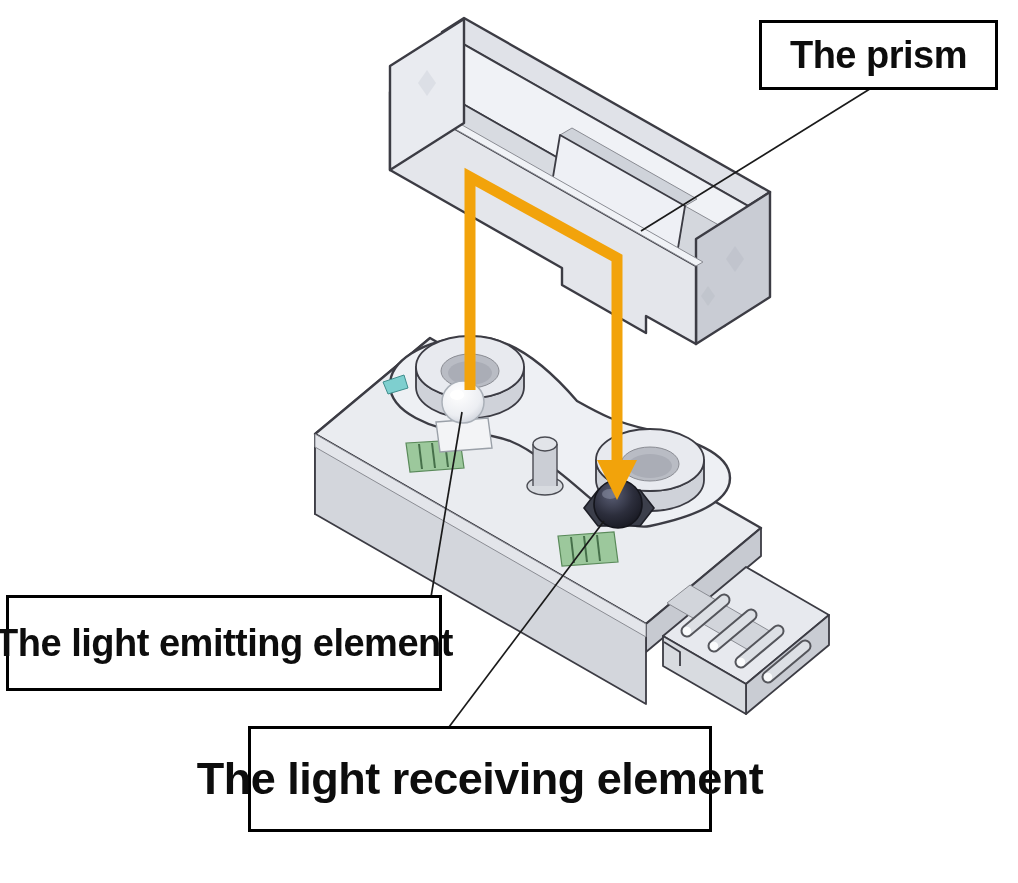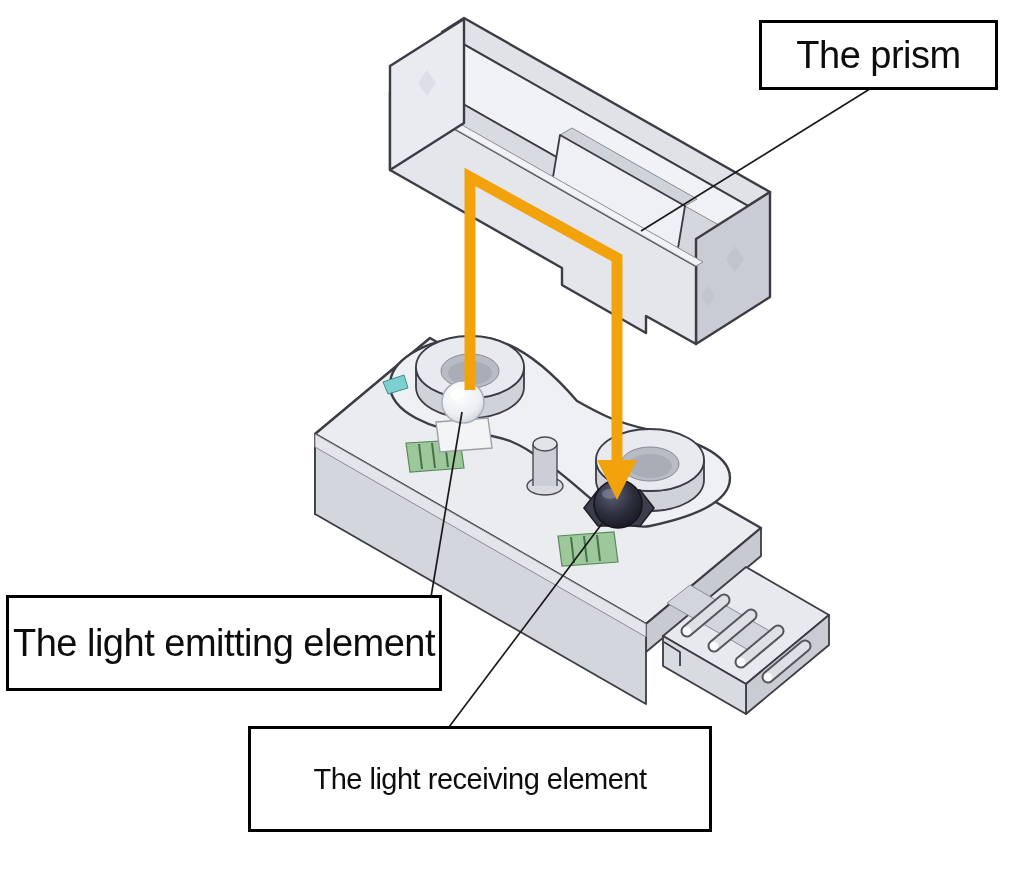--- a/index.html
+++ b/index.html
@@ -16,25 +16,25 @@
   svg{position:absolute;left:0;top:0;}
   .edge{stroke:var(--part-edge);stroke-width:1.8;stroke-linejoin:round;}
   .edge2{stroke:var(--part-edge);stroke-width:2.4;stroke-linejoin:round;}
   .thin{stroke:#8a8c93;stroke-width:1;stroke-linejoin:round;}
   .lp-stroke{stroke:var(--light-path);}
   .lp-fill{fill:var(--light-path);}
   .leader{stroke:#1a1a1a;stroke-width:1.7;}
   .label-box{
     position:absolute;background:#fff;border:3px solid var(--label-border);
     display:flex;align-items:center;justify-content:center;
-    font-weight:normal;color:#0d0d0d;letter-spacing:-0.5px;white-space:nowrap;
+    font-weight:bold;color:#0d0d0d;letter-spacing:-0.5px;white-space:nowrap;
   }
   #label-prism{left:759px;top:20px;width:233px;height:64px;font-size:38px;}
   #label-emitter{left:6px;top:595px;width:430px;height:90px;font-size:38px;}
-  #label-receiver{left:248px;top:726px;width:458px;height:100px;font-size:29px;}
+  #label-receiver{left:248px;top:726px;width:458px;height:100px;font-size:45px;}
 </style>
 </head>
 <body>
 
 <div class="stage">
   <svg width="1018" height="883" viewBox="0 0 1018 883">
     <defs>
       <radialGradient id="domeLight" cx="40%" cy="30%" r="75%">
         <stop offset="0%" stop-color="#ffffff"></stop>
         <stop offset="70%" stop-color="#eceef2"></stop>

